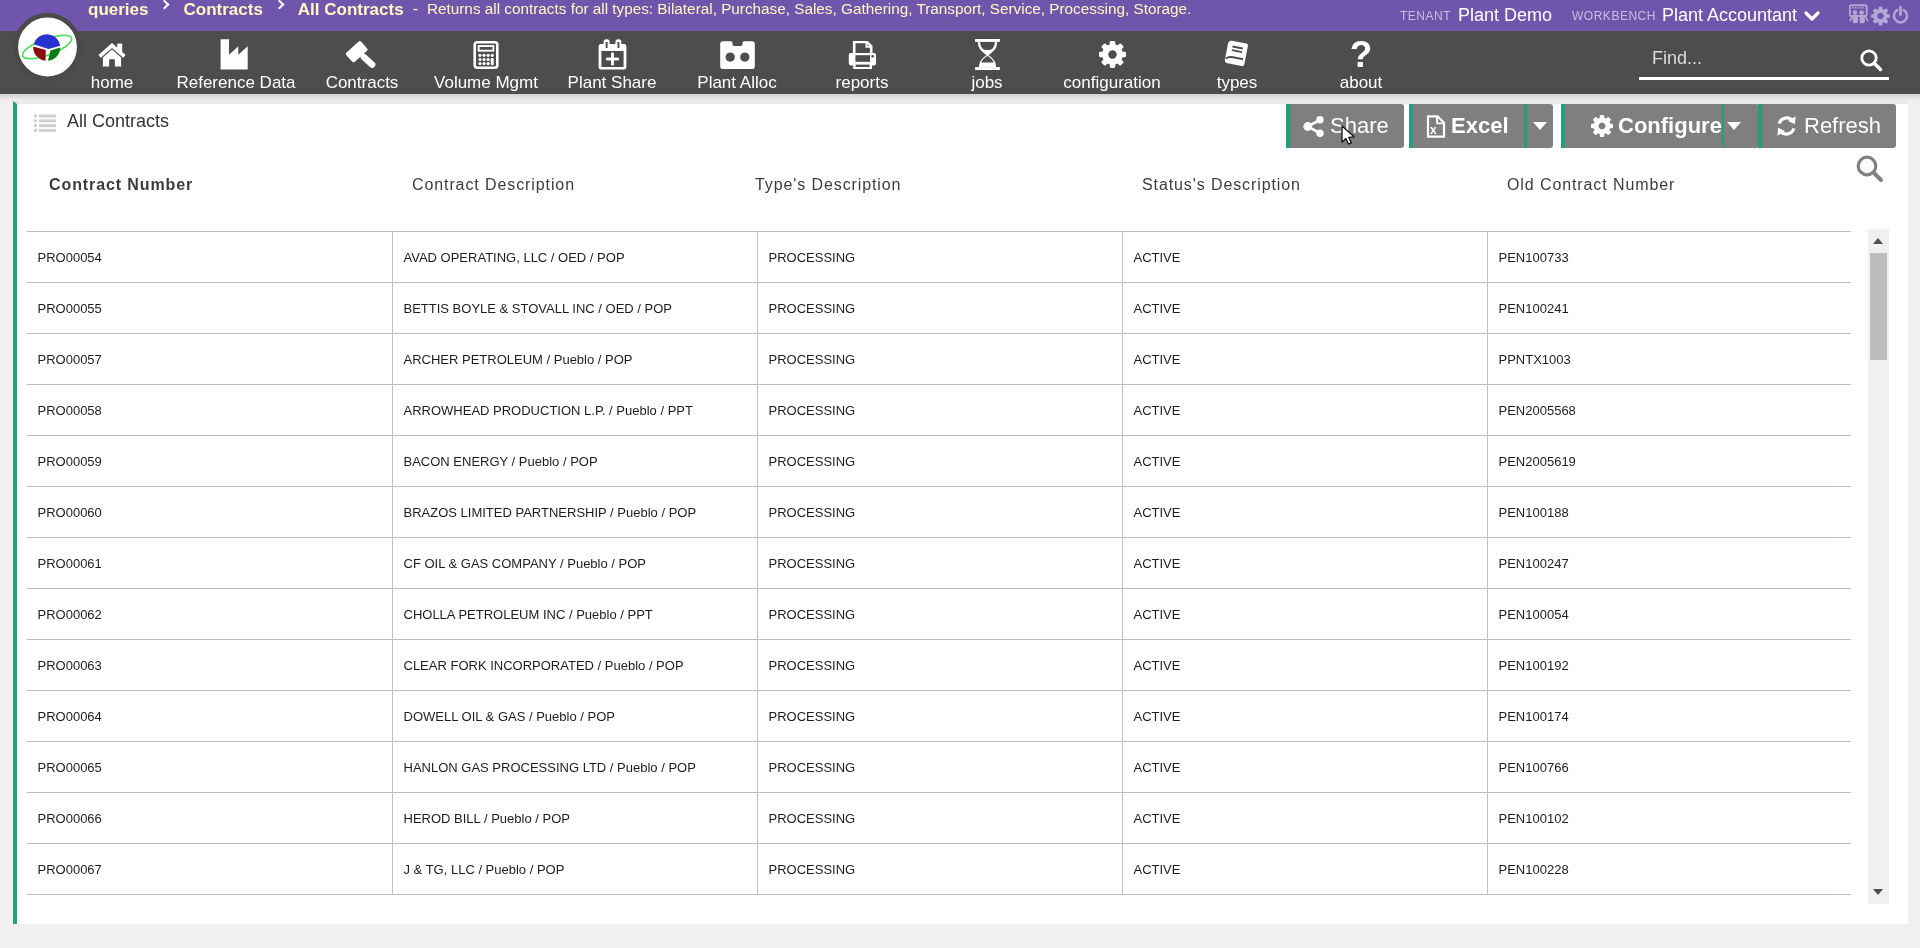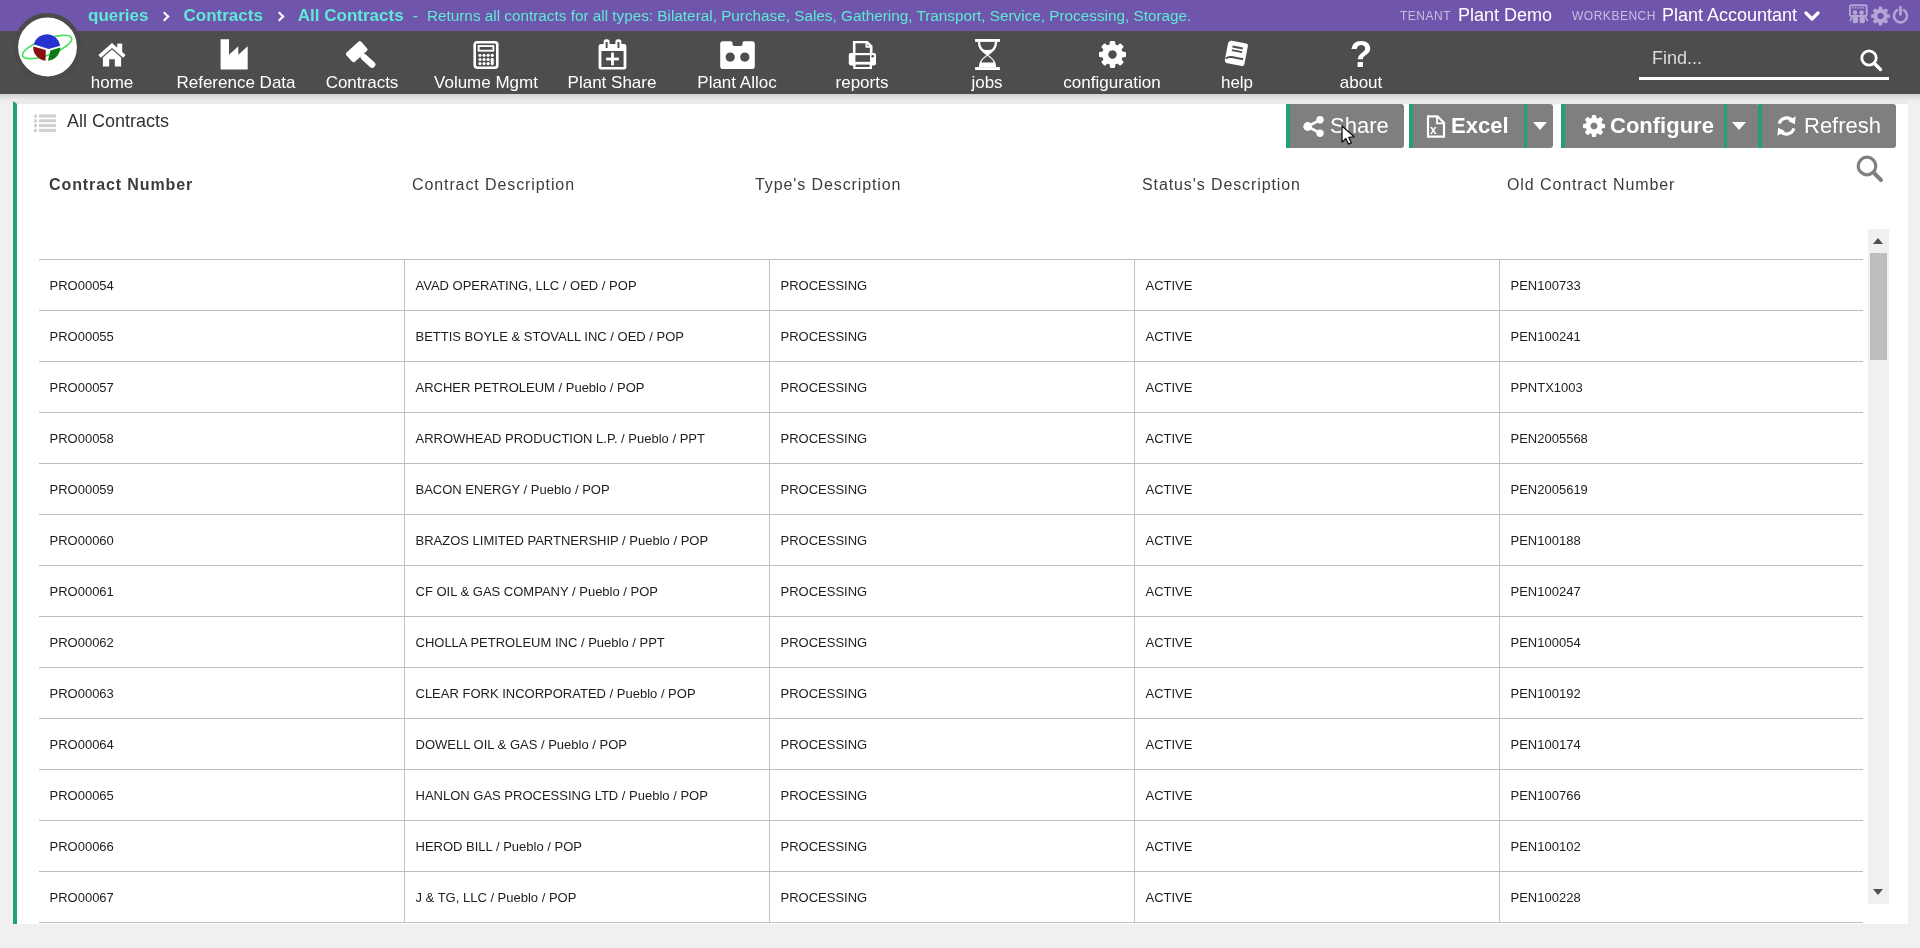--- a/index.html
+++ b/index.html
@@ -2,21 +2,21 @@
 <html><head>
 <meta charset="utf-8">
 <style>
   * { margin:0; padding:0; box-sizing:border-box; }
   html,body { width:1920px; height:948px; overflow:hidden; background:#f1f0ee;
     font-family:"Liberation Sans", sans-serif; position:relative; }
   .abs { position:absolute; }
 
   
   .topbar { position:absolute; left:0; top:0; width:1920px; height:31px; background:#6f55ab; }
-  .crumbs { position:absolute; left:88px; top:0; height:31px; display:flex; align-items:center; color:#5eead4; font-size:16px; white-space:nowrap; }
+  .crumbs { position:absolute; left:88px; top:0; height:31px; display:flex; color:#fef9c3; font-size:16px; white-space:nowrap; }
   .crumbs b { font-size:17px; font-weight:bold; }
   .sep { display:inline-block; width:7px; height:7px; border-right:2.6px solid #fff; border-top:2.6px solid #fff; transform:rotate(45deg); margin:0 15px 0 13px; position:relative; top:0.5px; }
   .tb-right { position:absolute; left:1400px; top:0; height:31px; display:flex; align-items:center; color:#fff; white-space:nowrap; }
   .lbl { font-size:12px; color:#c7bfdf; letter-spacing:0.5px; }
   .val { font-size:18px; color:#fff; }
 
   
   .navbar { position:absolute; left:0; top:31px; width:1920px; height:63px; background:#4d4d4d; }
   .nav-item { position:absolute; top:7px; text-align:center; color:#fff; }
   .nav-item .ic { height:33px; display:flex; align-items:center; justify-content:center; }
@@ -42,21 +42,21 @@
   .btn { position:absolute; top:0px; height:44px; background:#7f7f7f; border-left:4px solid #21a179;
          border-radius:0 3px 3px 0; display:flex; align-items:center; color:#fff; font-size:22px; }
   .btn .grp { display:flex; align-items:center; height:44px; }
   .bsep { width:3px; height:44px; background:#21a179; }
   .caret { width:0; height:0; border-left:7px solid transparent; border-right:7px solid transparent; border-top:8px solid #fff; }
 
   
   .hdr { position:absolute; top:72px; font-size:16px; color:#3c3c3c; letter-spacing:0.9px; white-space:nowrap; }
 
   
-  .tbl { position:absolute; left:22px; top:127px; width:1824px; border-bottom:1px solid #b7c0c4;margin-top:28px; }
+  .tbl { position:absolute; left:10px; top:127px; width:1824px; border-bottom:1px solid #b7c0c4; }
   .row { display:flex; height:51px; border-top:1px solid #b7c0c4; }
   .row div { height:100%; line-height:52px; padding-left:10.5px; font-size:13px; color:#1d1d1d; white-space:nowrap; overflow:hidden; }
   .c1 { width:365px; }
   .c2 { width:365px; border-left:1px solid #bcc4c8; }
   .c3 { width:365px; border-left:1px solid #bcc4c8; }
   .c4 { width:365px; border-left:1px solid #bcc4c8; }
   .c5 { width:364px; border-left:1px solid #bcc4c8; }
 
   
   .sbar { position:absolute; left:1851px; top:125px; width:21px; height:675px; background:#f0f0f0; }
@@ -238,21 +238,21 @@
   <div class="nav-item" style="left:1177px; width:120px;">
     <div class="ic">
         <svg width="31" height="30" viewBox="0 0 31 30" fill="#fff">
       <g transform="rotate(11 15 15)">
         <path d="M7.2 2 a3.2 3.2 0 0 0-3.2 3.2 v16.6 a3.2 3.2 0 0 0 3.2 3.2 h14.6 a2.2 2.2 0 0 0 2.2-2.2 V4.2 a2.2 2.2 0 0 0-2.2-2.2 Z"></path>
         <path d="M9 7.6 h10.5 M9 11.2 h10.5" stroke="#4d4d4d" stroke-width="2"></path>
         <path d="M4.6 20.6 q2.4-2.6 5.6-2.6 h11.6" stroke="#4d4d4d" stroke-width="2" fill="none"></path>
       </g>
     </svg>
       </div>
-    <div class="tx">help</div>
+    <div class="tx">types</div>
   </div>
   <div class="nav-item" style="left:1301px; width:120px;">
     <div class="ic">
         <div style="font-size:37px; font-weight:bold; color:#fff; line-height:31px;">?</div>
       </div>
     <div class="tx">about</div>
   </div>
 
   <div class="find-text">Find...</div>
   <div class="find-line"></div>
@@ -307,21 +307,21 @@
         <text x="4" y="19" font-size="12" font-weight="bold" fill="#fff" font-family="Liberation Sans">x</text>
       </svg>
       <span style="margin-left:5px; font-weight:bold;">Excel</span>
     </div>
     <div class="bsep"></div>
     <div class="grp" style="width:26px; justify-content:center;">
         <span class="caret"></span>
       </div>
   </div>
 
-  <div class="btn" style="left:1544px; width:198px; padding:8px;">
+  <div class="btn" style="left:1544px; width:198px; padding:16px;">
     <div class="grp" style="width:155px;">
       <svg style="margin-left:10px;" width="22" height="22" viewBox="0 0 28 28" fill="#fff">
         <path fill-rule="evenodd" d="M14 3.2 a10.8 10.8 0 1 0 0.01 0 Z M14 9.6 a4.4 4.4 0 1 1 -0.01 0 Z"></path>
         <rect x="11.2" y="0" width="5.6" height="6" rx="1.2" transform="rotate(0 14 14)"></rect>
         <rect x="11.2" y="0" width="5.6" height="6" rx="1.2" transform="rotate(45 14 14)"></rect>
         <rect x="11.2" y="0" width="5.6" height="6" rx="1.2" transform="rotate(90 14 14)"></rect>
         <rect x="11.2" y="0" width="5.6" height="6" rx="1.2" transform="rotate(135 14 14)"></rect>
         <rect x="11.2" y="0" width="5.6" height="6" rx="1.2" transform="rotate(180 14 14)"></rect>
         <rect x="11.2" y="0" width="5.6" height="6" rx="1.2" transform="rotate(225 14 14)"></rect>
         <rect x="11.2" y="0" width="5.6" height="6" rx="1.2" transform="rotate(270 14 14)"></rect>

